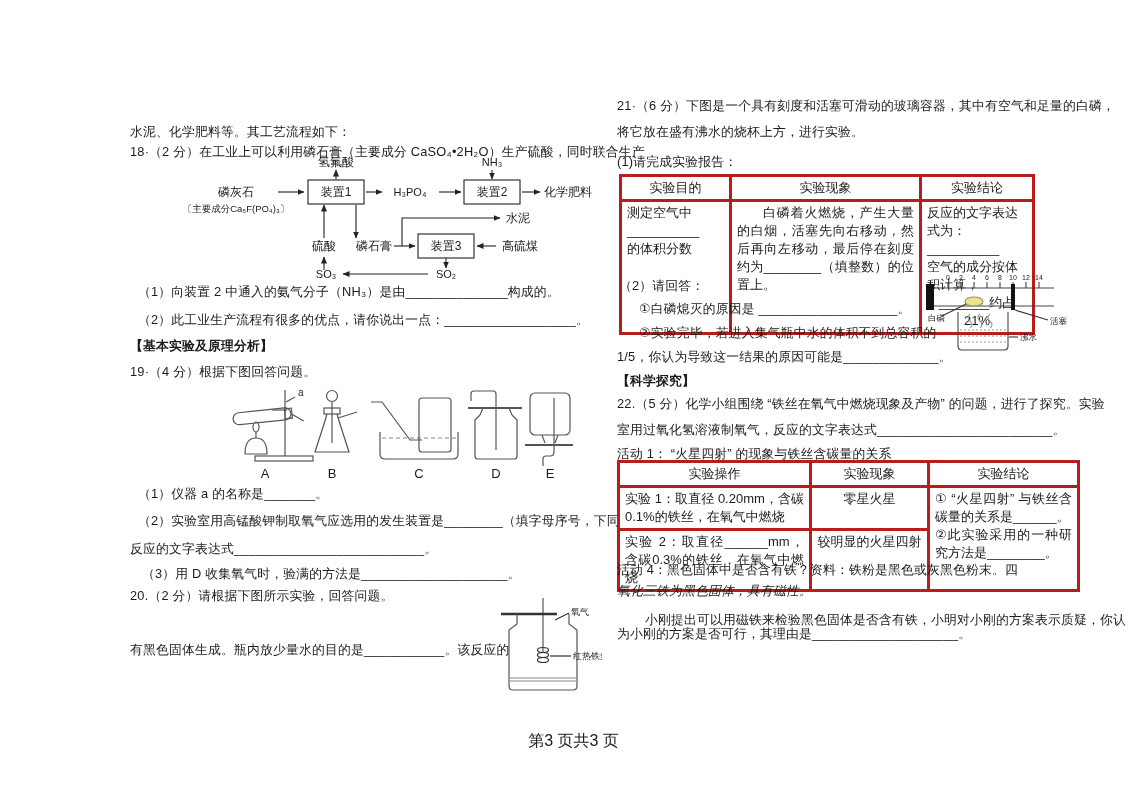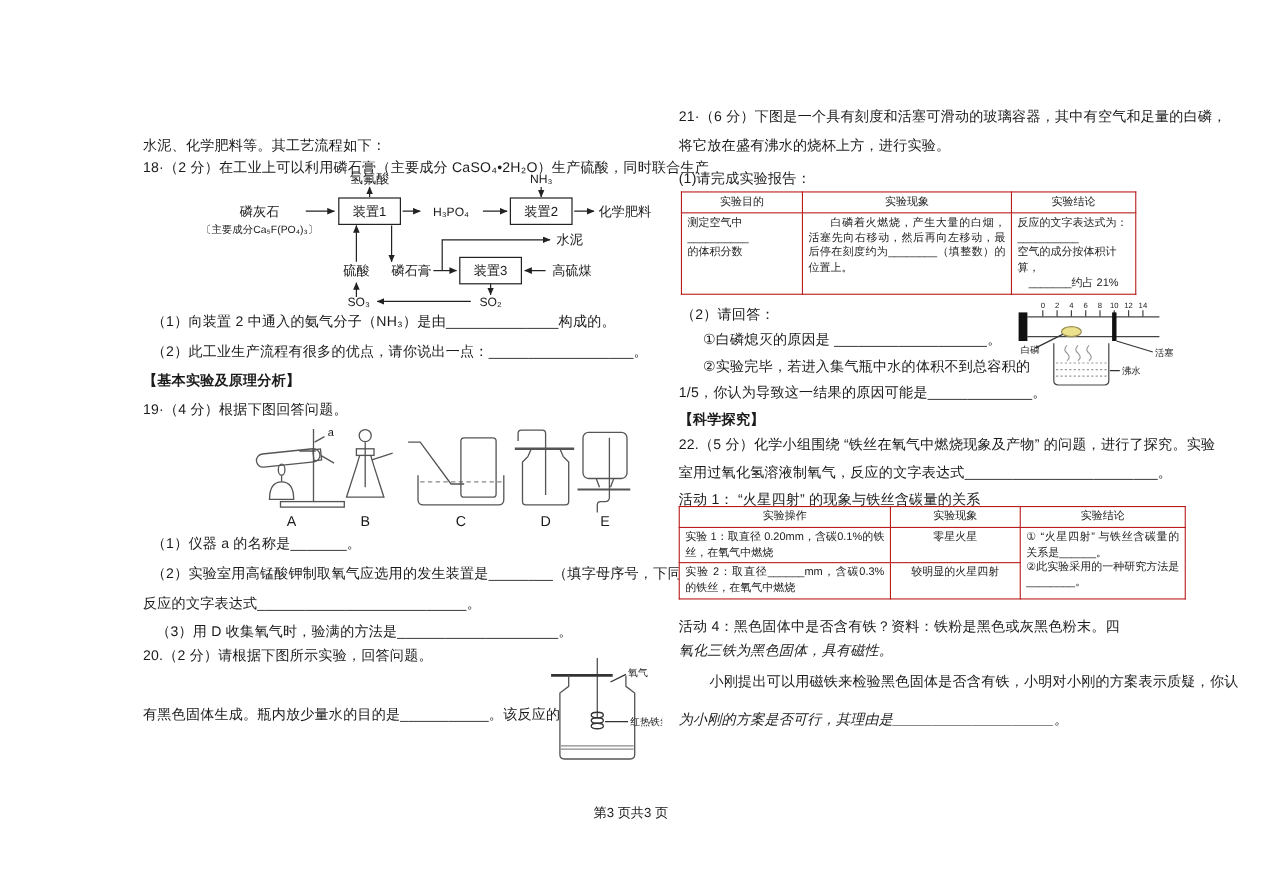--- a/index.html
+++ b/index.html
@@ -4,28 +4,28 @@
 <style>
   html,body{margin:0;padding:0;background:#ffffff;}
   .page{position:relative;width:1147px;height:810px;background:#fff;overflow:hidden;
         font-family:"Liberation Sans","DejaVu Sans",sans-serif;color:#1b1b1b;}
   .col{position:absolute;}
   .line{position:absolute;white-space:nowrap;font-size:12.8px;line-height:1.25;letter-spacing:0.2px;}
   .heading{font-weight:bold;}
   .svgfig{position:absolute;}
   svg text{fill:#1b1b1b;font-family:"Liberation Sans","DejaVu Sans",sans-serif;}
   table{position:absolute;border-collapse:collapse;table-layout:fixed;background:#fff;}
-  th,td{border:1px solid #b91c1c;font-size:10px;line-height:1.38;padding:2px 5px;
+  th,td{border:3px solid #b91c1c;font-size:13px;line-height:1.38;padding:2px 5px;
         vertical-align:top;font-weight:normal;color:#1b1b1b;}
   th{text-align:center;}
   .cellline{display:block;}
   .just{text-align:justify;text-justify:inter-character;white-space:normal;}
   .indent{text-indent:2em;}
   .ctr{text-align:center;}
-  .footer{position:absolute;left:0;top:731px;width:100%;text-align:center;font-size:12px;}
+  .footer{position:absolute;left:0;top:731px;width:100%;text-align:center;font-size:16px;}
 </style>
 </head>
 <body>
 
 <div class="page">
 
   <div class="col" style="left:130px;top:96px;width:485px;height:660px;">
 
     <div class="line" style="left:0;top:0;margin-top:48px;">18·（2 分）在工业上可以利用磷石膏（主要成分 CaSO₄•2H₂O）生产硫酸，同时联合生产</div>
     <div class="line" style="left:0;top:28px;">水泥、化学肥料等。其工艺流程如下：</div>
@@ -267,17 +267,17 @@
       <tr>
         <td class="just">实验 2：取直径______mm，含碳0.3%的铁丝，在氧气中燃烧</td>
         <td class="ctr">较明显的火星四射</td>
       </tr>
     </tbody>
       </table>
 
     <div class="line" style="left:0;top:464px;">活动 4：黑色固体中是否含有铁？资料：铁粉是黑色或灰黑色粉末。四</div>
     <div class="line" style="left:0;top:485px;font-style:italic;">氧化三铁为黑色固体，具有磁性。</div>
     <div class="line" style="left:28px;top:504px;margin-top:10px;">小刚提出可以用磁铁来检验黑色固体是否含有铁，小明对小刚的方案表示质疑，你认</div>
-    <div class="line" style="left:0;top:548px;font-style:italic;">为小刚的方案是否可行，其理由是____________________。</div>
+    <div class="line" style="left:0;top:528px;">为小刚的方案是否可行，其理由是____________________。</div>
   </div>
 
   <div class="footer">第3 页共3 页</div>
 </div>
 
 </body></html>

